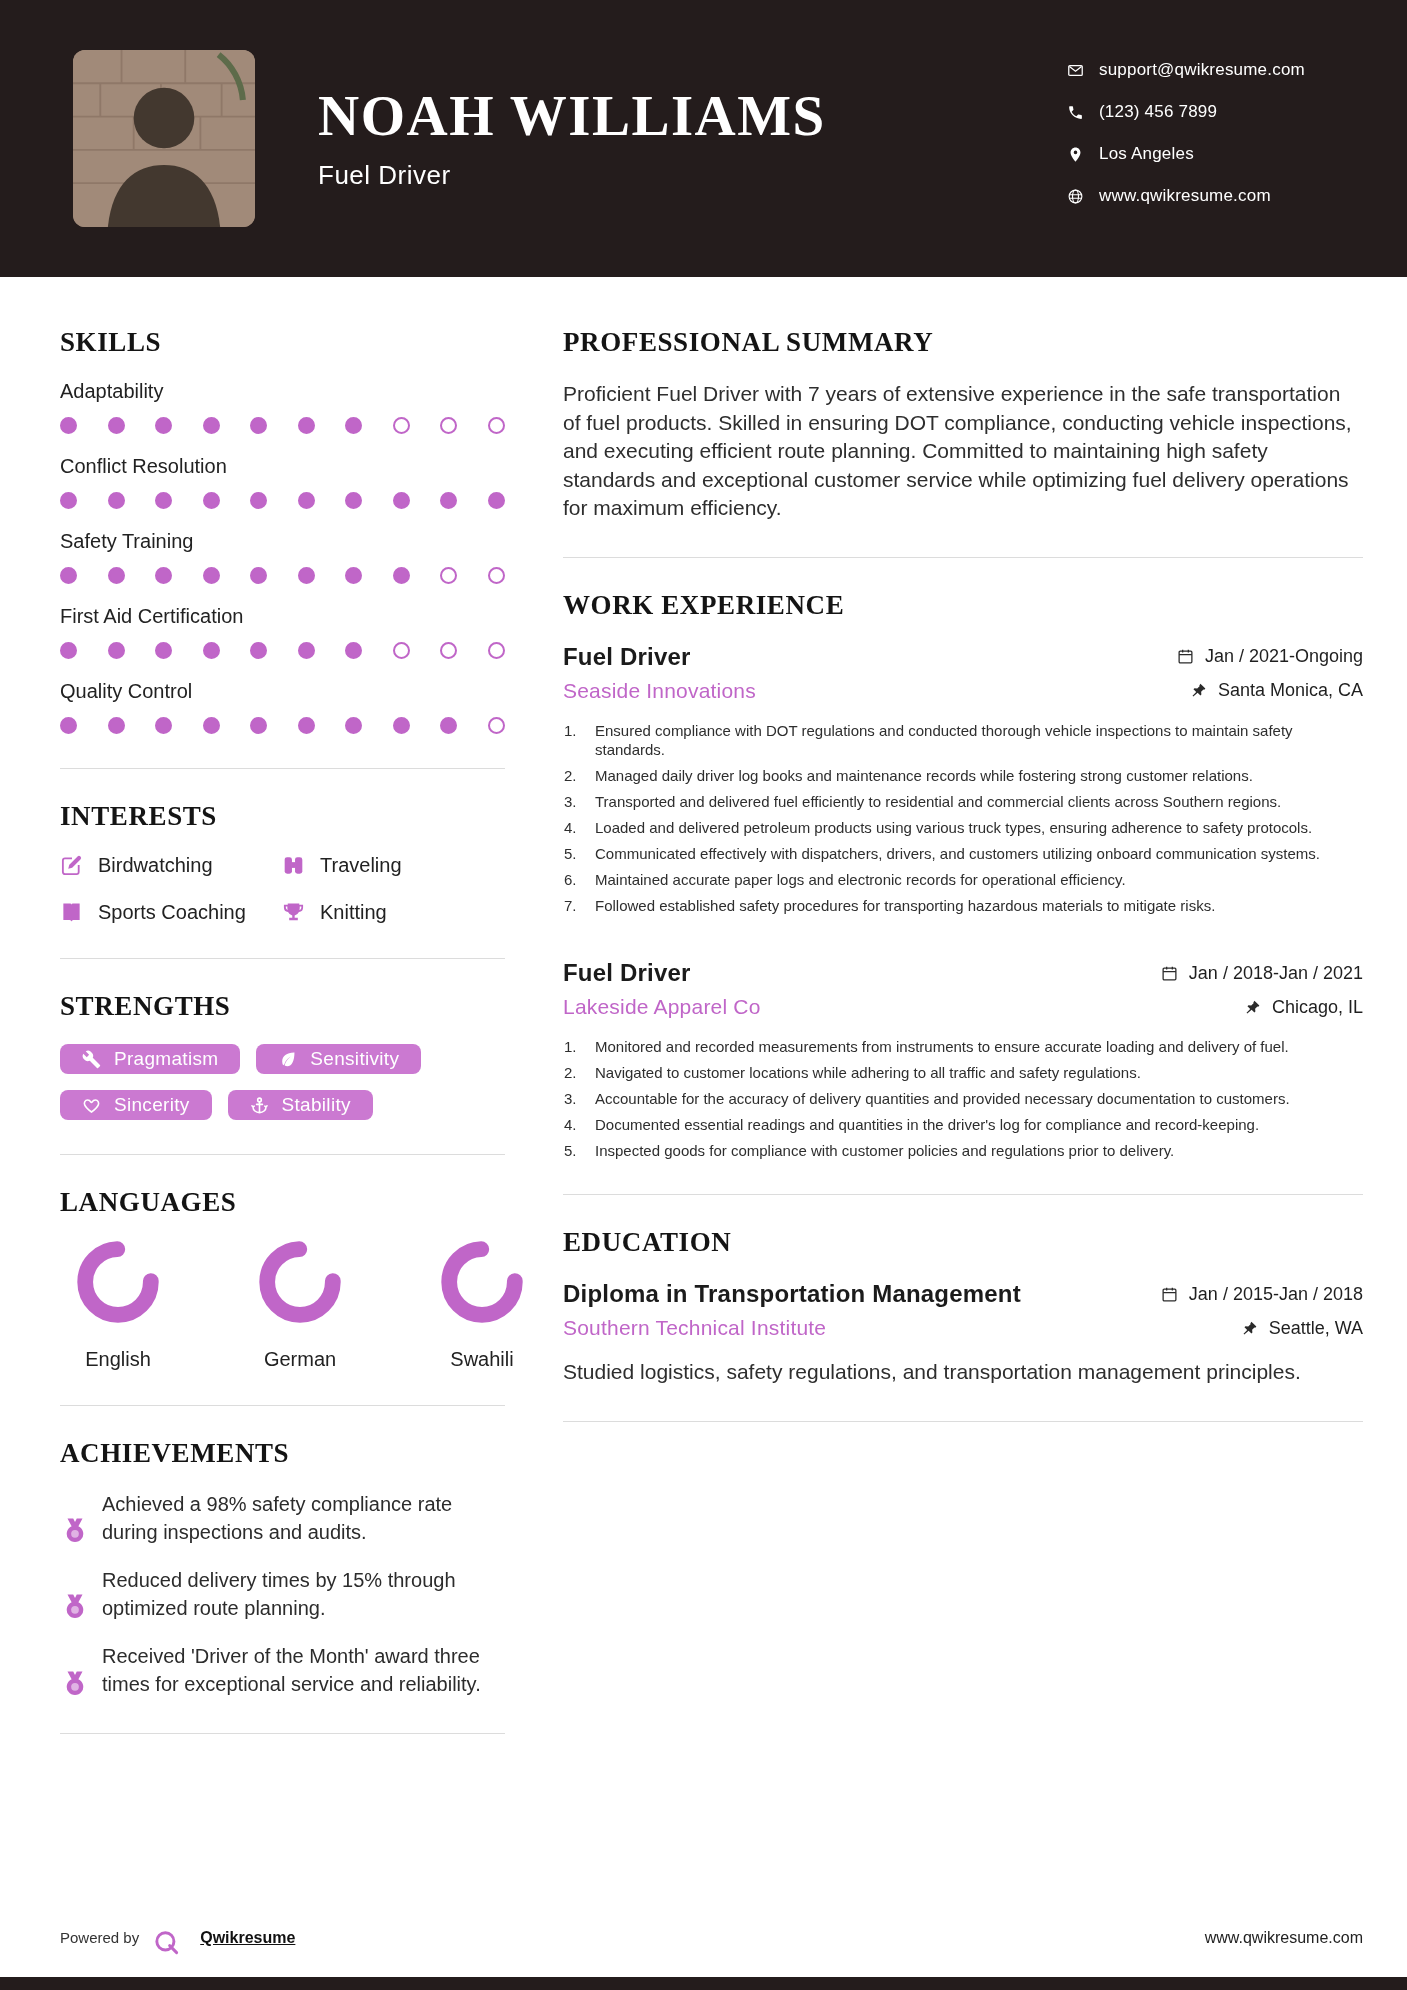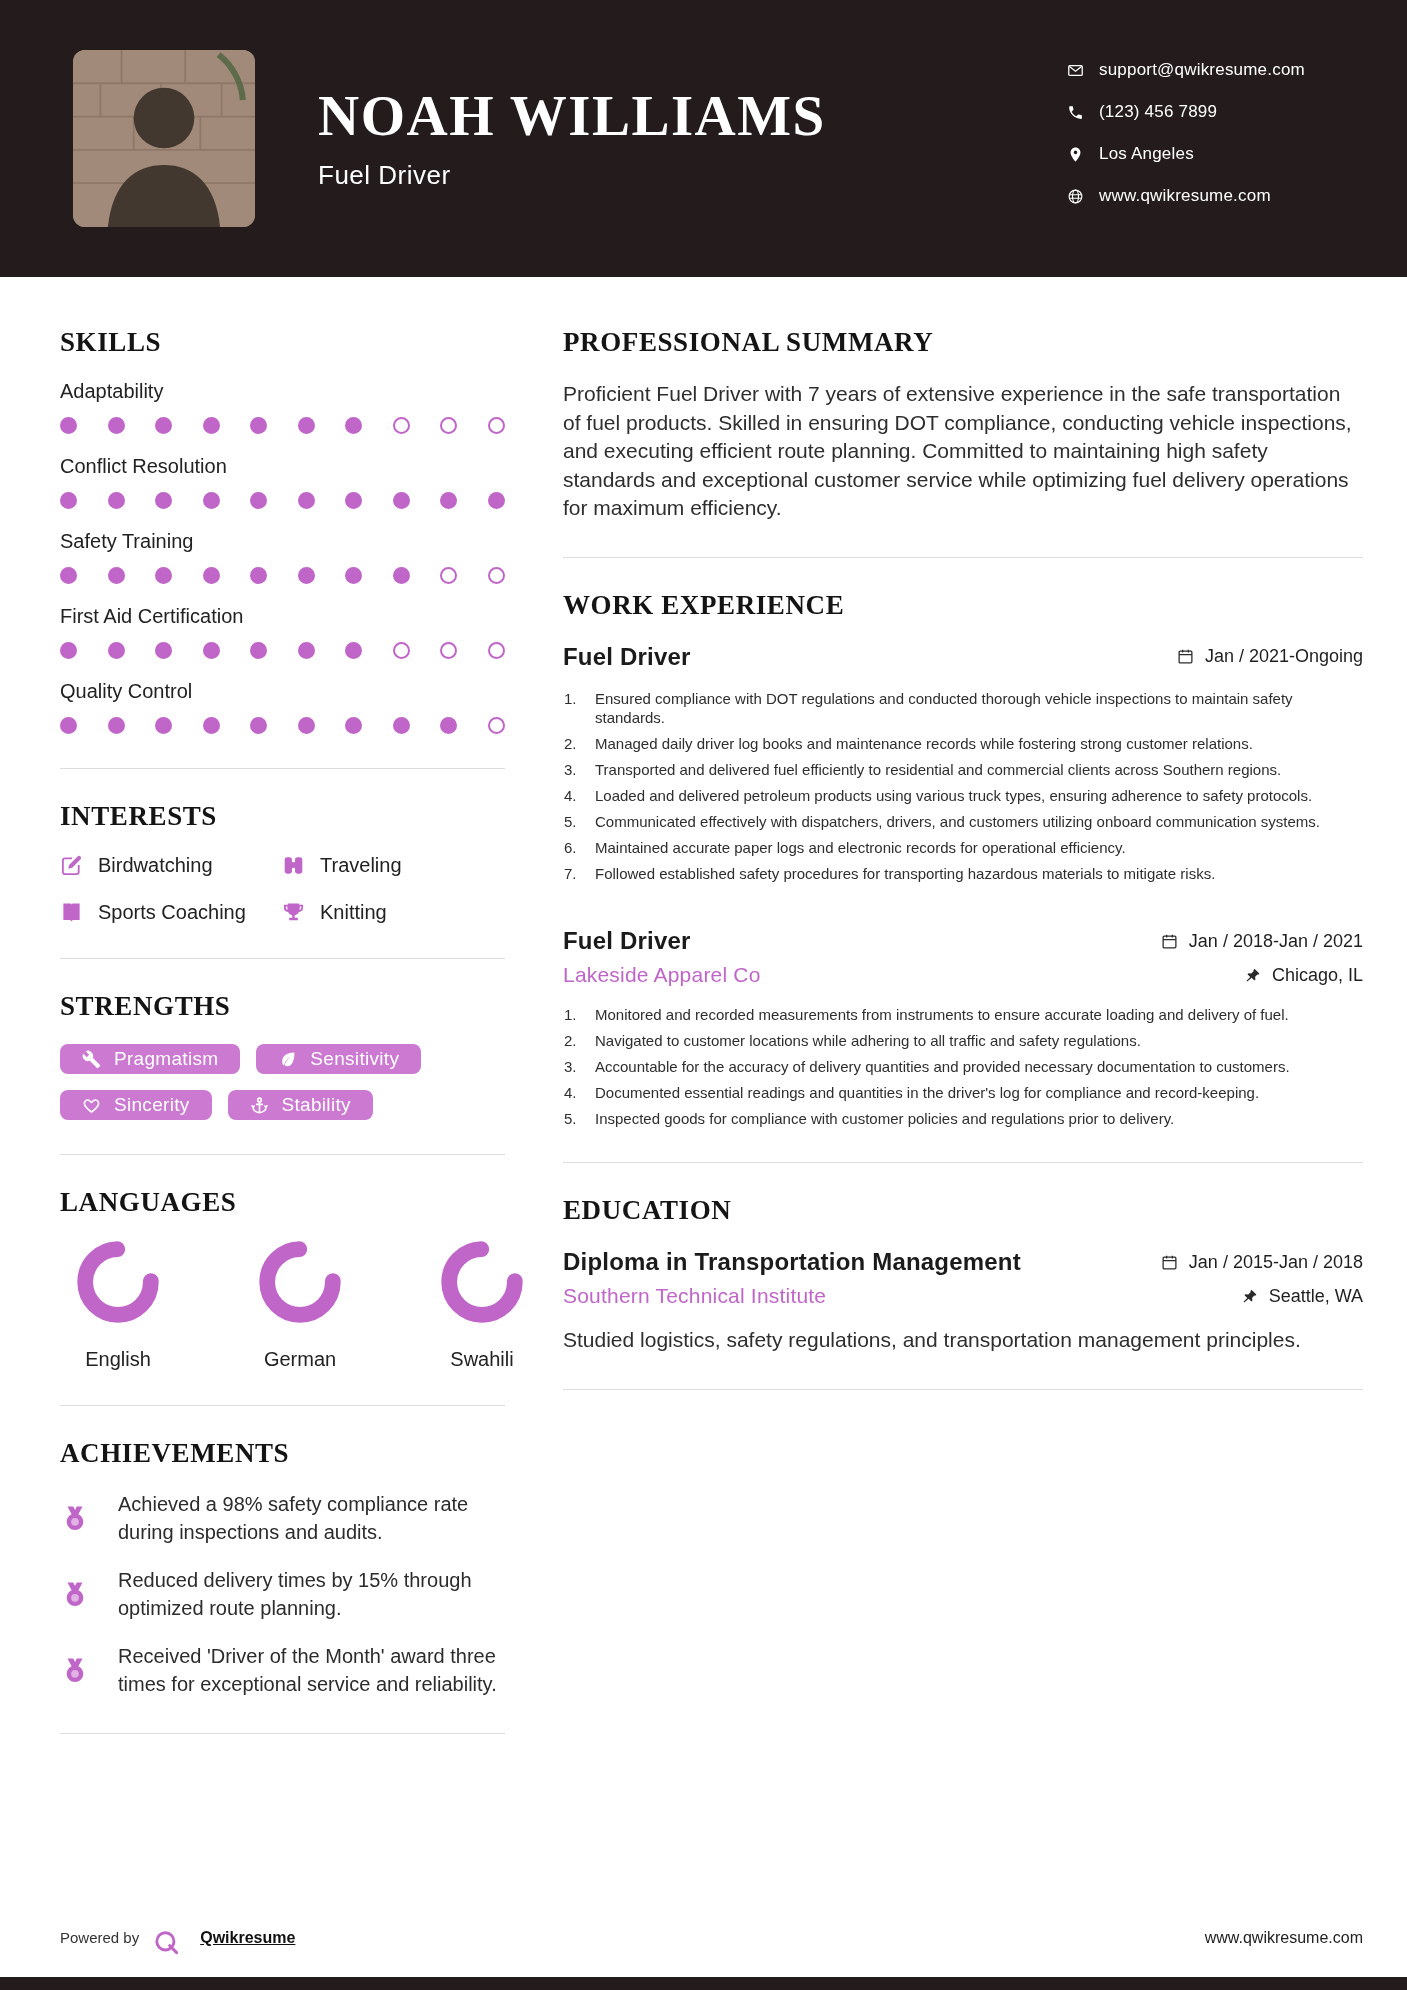--- a/index.html
+++ b/index.html
@@ -67,21 +67,21 @@
   .pill-icon{width:19px;height:19px;color:#fff;flex:none}
 
   
   .languages{display:flex;gap:98px;padding-left:16px}
   .language{display:flex;flex-direction:column;align-items:center;min-width:84px}
   .donut{width:84px;height:84px}
   .donut-fg{stroke:var(--accent)}
   .language-label{margin-top:24px;font-size:20px;color:#222}
 
   
-  .achievement{display:flex;gap:28px;margin-bottom:21px;align-items:center}
+  .achievement{display:flex;gap:12px;margin-bottom:21px;align-items:flex-end}
   .achievement-icon{width:30px;height:30px;color:var(--accent);flex:none;margin-top:1px}
   .achievement-text{font-size:20px;line-height:1.38;color:#2c2c2c}
 
   
   .summary-text{font-size:21px;line-height:1.36;color:#2e2e2e}
   .job{margin-bottom:44px}
   .job:last-child{margin-bottom:0}
   .job-head{display:flex;justify-content:space-between;align-items:center}
   .job-title{font-size:24px;font-weight:700;color:#1b1b1b;letter-spacing:.2px}
   .job-meta{display:flex;align-items:center;gap:11px;font-size:18px;color:#1f1f1f;flex:none}
@@ -411,20 +411,31 @@
     <div class="job-head">
       <div class="job-title">Fuel Driver</div>
       <div class="job-meta">
         <span class="meta-icon" data-icon="calendar-icon">
                     <svg viewBox="0 0 24 24" fill="none" stroke="currentColor" stroke-width="1.8">
                       <rect x="3" y="4.5" width="18" height="16.5" rx="1.5"></rect>
                       <path d="M3 9.5h18M8 2.5V6.5M16 2.5V6.5"></path>
                     </svg>
                   </span>
         <span class="job-dates-text">Jan / 2021-Ongoing</span>
+      </div>
+    </div>
+    <div class="job-sub">
+      <div class="company">Seaside Innovations</div>
+      <div class="job-meta">
+        <span class="meta-icon" data-icon="pin-icon">
+                    <svg viewBox="0 0 24 24" fill="currentColor">
+                      <path d="M14.7 2.3l7 7-1.5 1.5-1.2-.3-3.3 3.3.4 3.9-1.4 1.4-3.9-3.9L4.6 20.4l-1-1 5.2-5.2-3.9-3.9 1.4-1.4 3.9.4 3.3-3.3-.3-1.2z"></path>
+                    </svg>
+                  </span>
+        <span class="job-location-text">Santa Monica, CA</span>
       </div>
     </div>
     <ol class="job-bullets">
                 <li>Ensured compliance with DOT regulations and conducted thorough vehicle inspections to maintain safety standards.</li>
                 <li>Managed daily driver log books and maintenance records while fostering strong customer relations.</li>
                 <li>Transported and delivered fuel efficiently to residential and commercial clients across Southern regions.</li>
                 <li>Loaded and delivered petroleum products using various truck types, ensuring adherence to safety protocols.</li>
                 <li>Communicated effectively with dispatchers, drivers, and customers utilizing onboard communication systems.</li>
                 <li>Maintained accurate paper logs and electronic records for operational efficiency.</li>
                 <li>Followed established safety procedures for transporting hazardous materials to mitigate risks.</li>

